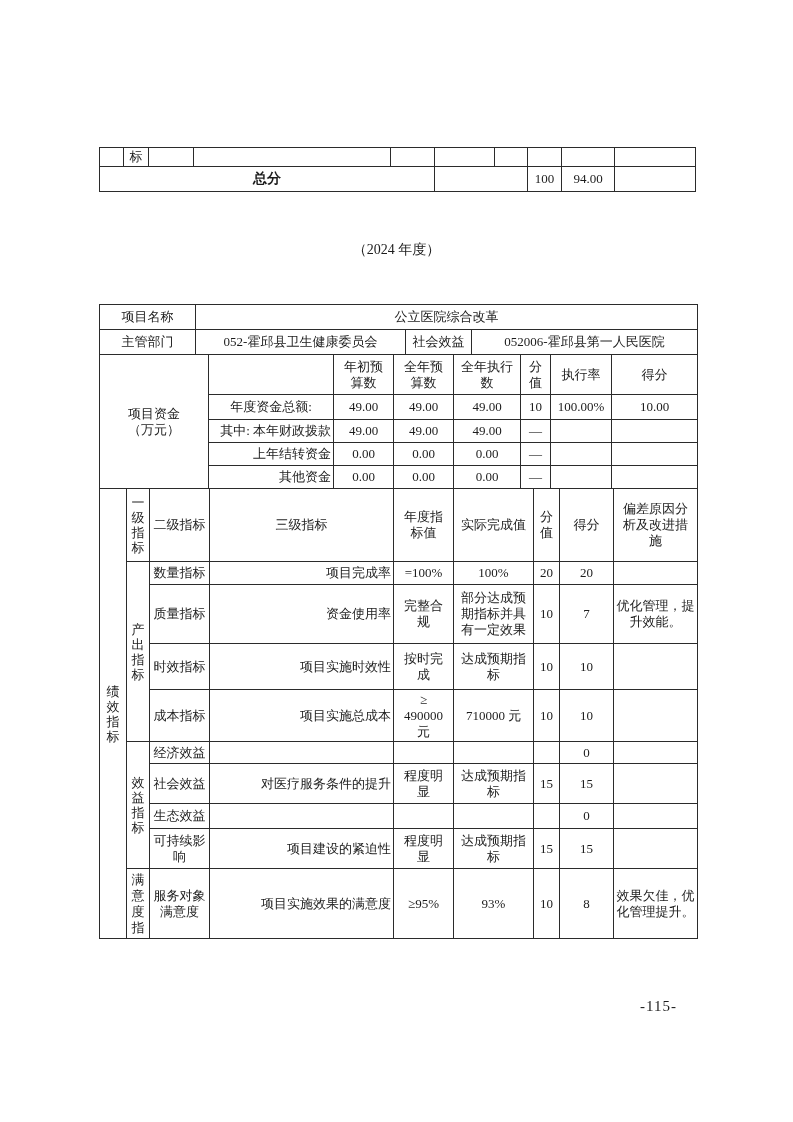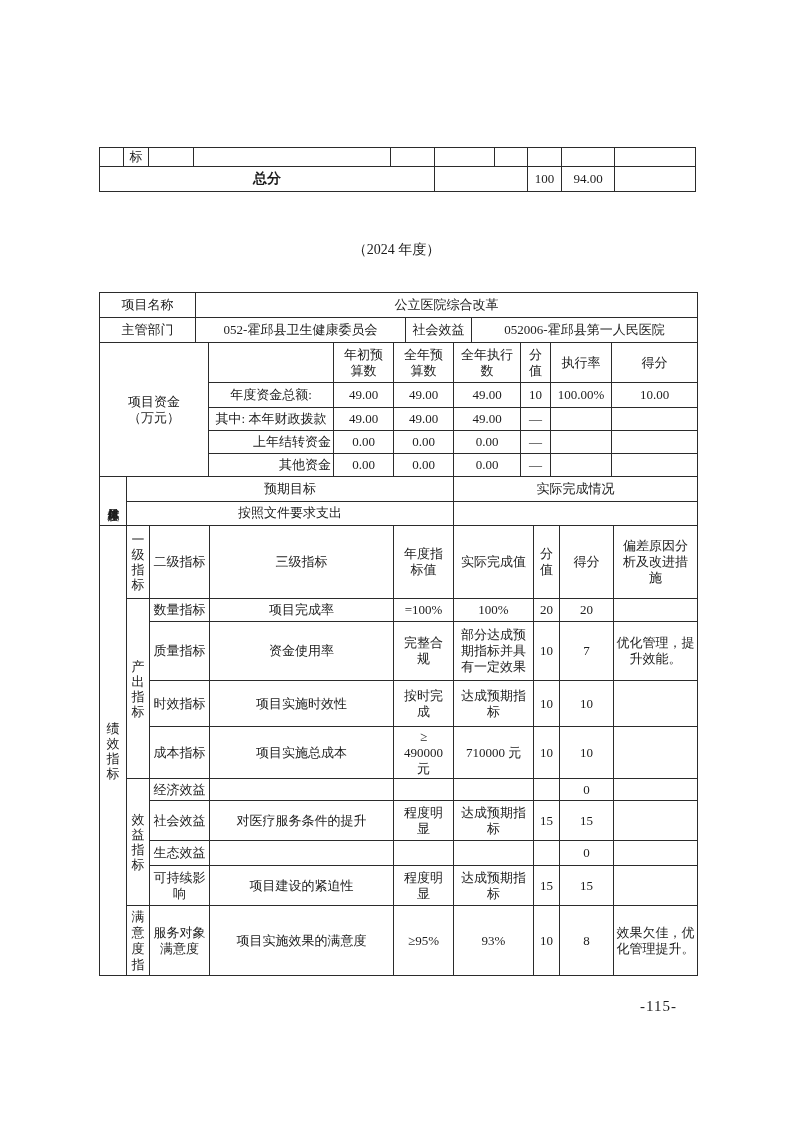--- a/index.html
+++ b/index.html
@@ -5,34 +5,34 @@
   html,body{margin:0;padding:0;background:#888;}
   .page{
     position:relative;width:793px;height:1122px;background:#ffffff;
     margin:0 auto;overflow:hidden;
     font-family:"Liberation Serif","DejaVu Serif",serif;
     color:#1c1c1c;
   }
   table{border-collapse:collapse;table-layout:fixed;font-size:13px;line-height:16px;}
   td{border:1px solid #2b2b2b;padding:1px 2px;text-align:center;vertical-align:middle;
      white-space:pre-line;overflow:hidden;}
-  .tL{text-align:center;}
+  .tL{text-align:right;}
   .tR{text-align:right;border-radius:7px;}
   .bold{font-weight:bold;}
   
   .vcell{padding:1px;line-height:15px;}
   
   .clip4{height:63px;overflow:hidden;line-height:16px;display:block;}
   
   .vrl{display:inline-block;writing-mode:vertical-rl;height:42px;line-height:13px;
        font-size:12px;letter-spacing:0;}
   #fragTable{position:absolute;left:99px;top:147px;}
   #mainTables{position:absolute;left:99px;top:292px;}
   #mainTables table{margin-top:-1px;}
-  #mainTables table:first-child{margin-top:0;border-radius:14px;}
+  #mainTables table:first-child{margin-top:12px;border-radius:14px;}
   .docTitle{position:absolute;left:0;top:241px;width:100%;text-align:center;
             font-size:14px;}
   .pageNum{position:absolute;left:640px;top:998px;font-size:15px;letter-spacing:1px;}
 </style>
 </head>
 <body>
 
 <div class="page">
 
   <table id="fragTable">
@@ -154,38 +154,20 @@
         <td>0.00</td>
         <td>0.00</td>
         <td>0.00</td>
         <td>—</td>
         <td></td>
         <td></td>
       </tr>
     </tbody>
       </table>
 
-    <table>
-      <colgroup>
-        <col style="width:27px">
-          <col style="width:327px">
-          <col style="width:244px">
-      </colgroup>
-      <tbody>
-          <tr style="height:23px">
-        <td rowspan="2"><span class="vrl">年度总体目标</span></td>
-        <td>预期目标</td>
-        <td>实际完成情况</td>
-      </tr>
-      <tr style="height:23px">
-        <td>按照文件要求支出</td>
-        <td></td>
-      </tr>
-    </tbody>
-      </table>
 
     <table>
       <colgroup>
         <col style="width:27px">
           <col style="width:23px">
           <col style="width:60px">
         <col style="width:184px">
           <col style="width:60px">
           <col style="width:80px">
         <col style="width:26px">

